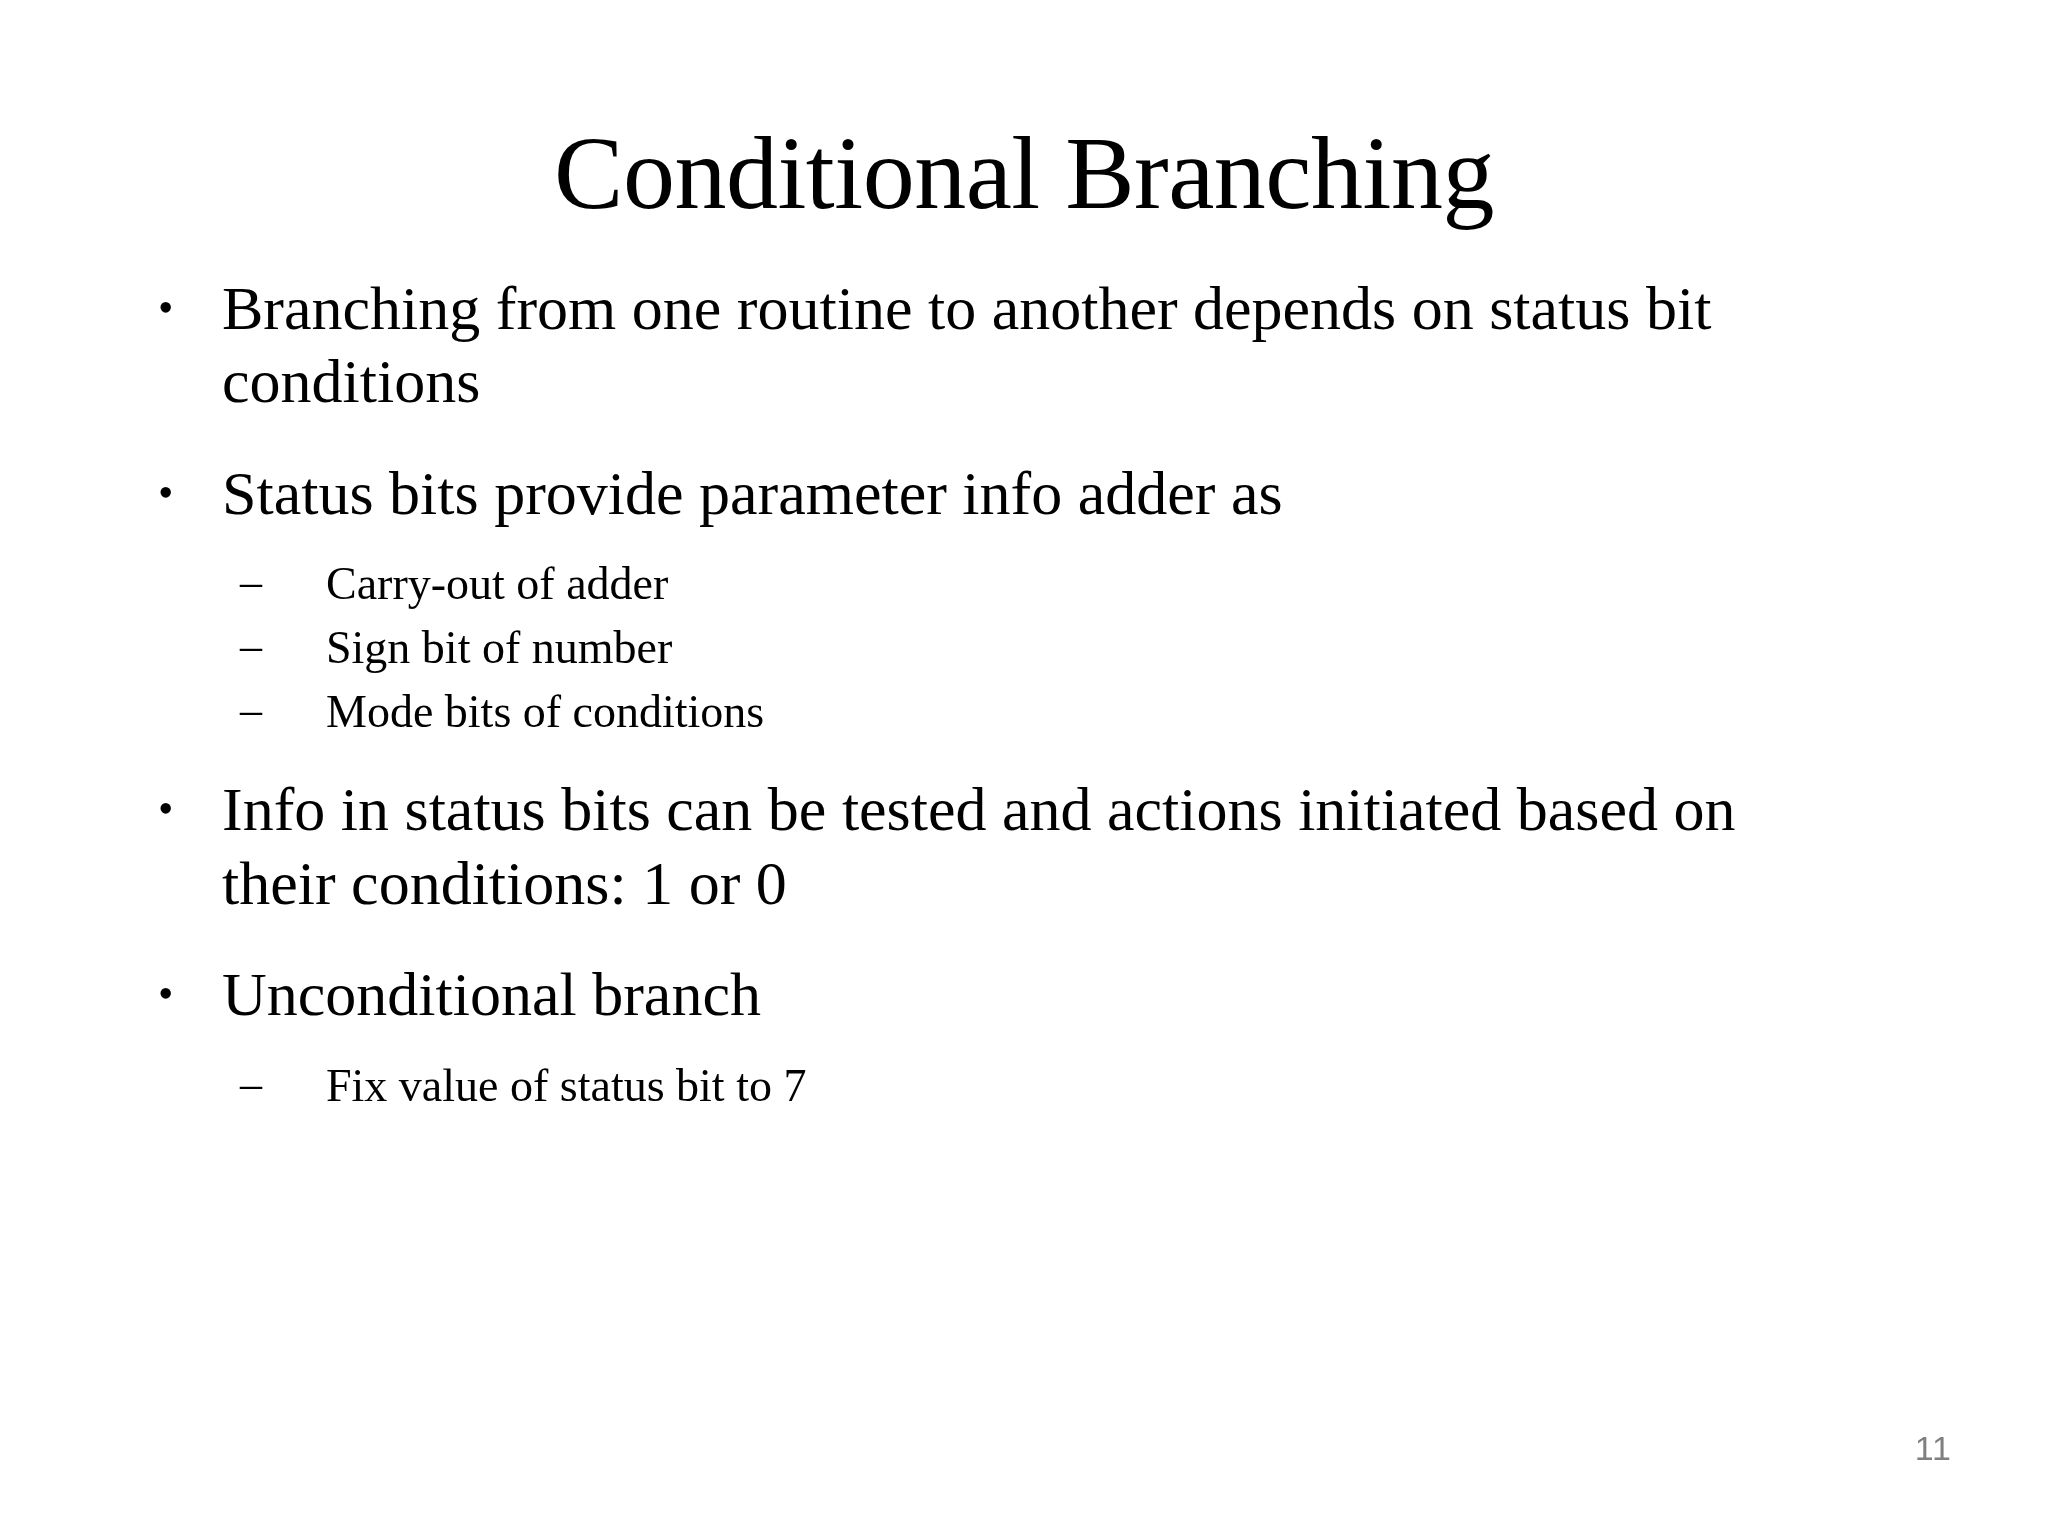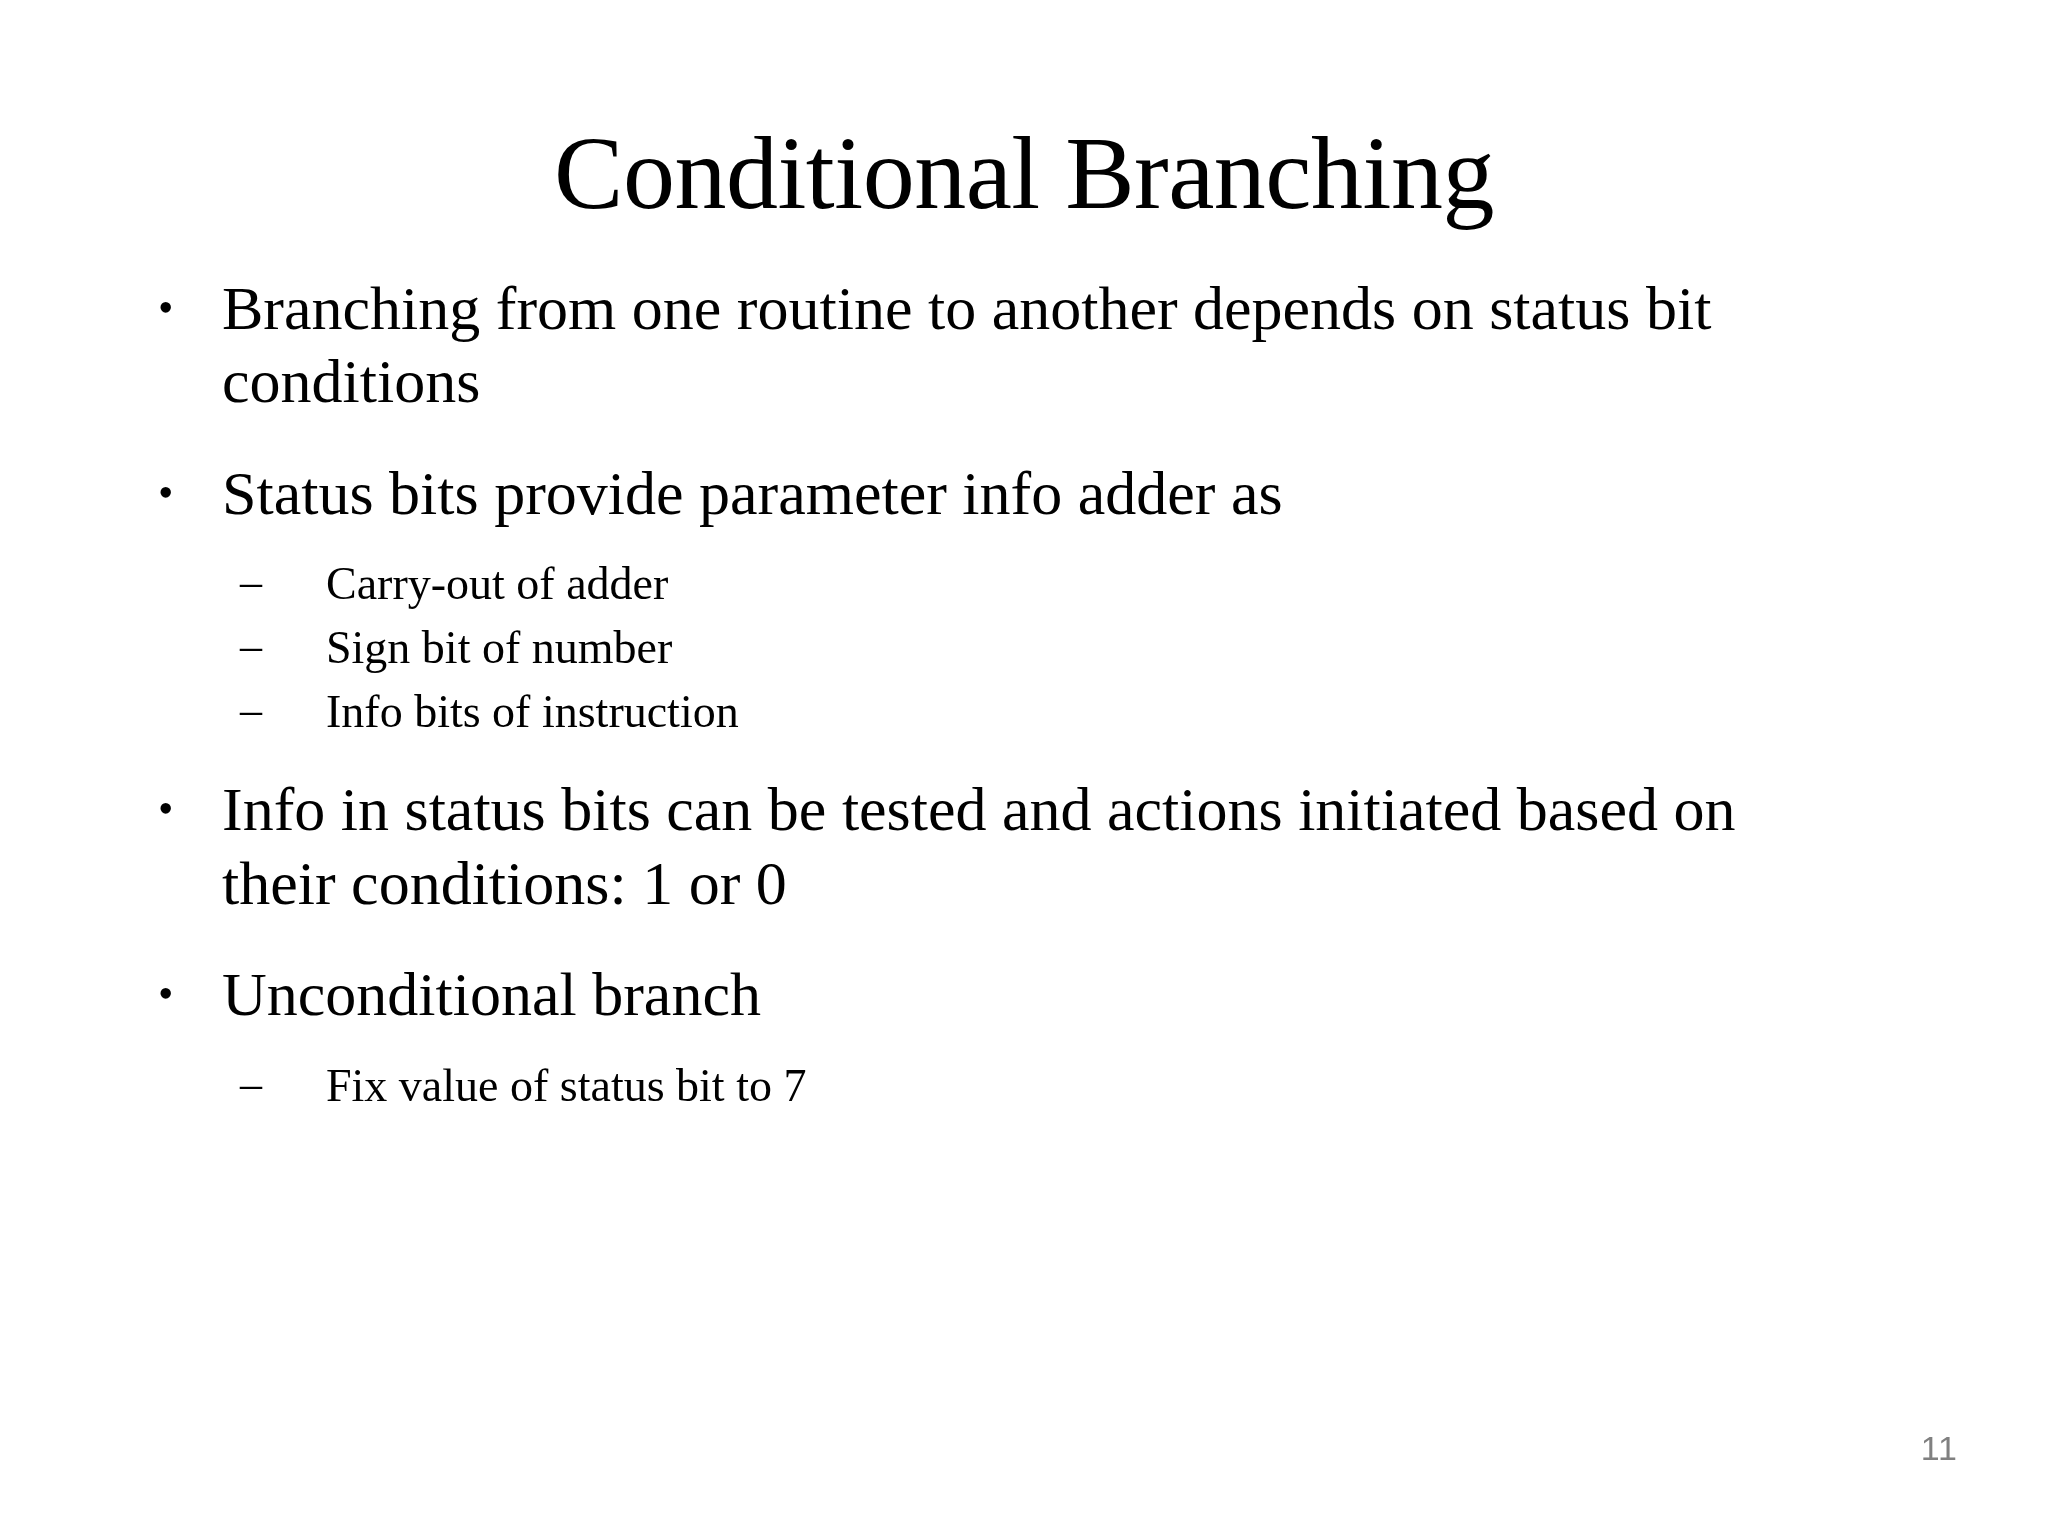--- a/index.html
+++ b/index.html
@@ -93,21 +93,21 @@
     flex: 1 1 auto;
     margin-left: 28px;
   }
 
   .group-gap { height: 26px; }
   .group-gap-sm { height: 14px; }
 
   
   .page-number {
     position: absolute;
-    right: 90px;
+    right: 96px;
     bottom: 40px;
     font-family: "Liberation Sans", "DejaVu Sans", sans-serif;
     font-size: 34px;
     color: #808080;
     letter-spacing: 1px;
   }
 </style>
 </head>
 <body>
 
@@ -136,21 +136,21 @@
       <span class="content">Carry-out of adder</span>
     </div>
 
     <div class="bullet-row lvl2">
       <span class="marker">–</span>
       <span class="content">Sign bit of number</span>
     </div>
 
     <div class="bullet-row lvl2">
       <span class="marker">–</span>
-      <span class="content">Info bits of instruction</span>
+      <span class="content">Mode bits of conditions</span>
     </div>
 
     <div class="group-gap"></div>
 
     <div class="bullet-row lvl1">
       <span class="marker">•</span>
       <span class="content">Info in status bits can be tested and actions initiated based on their conditions: 1 or 0</span>
     </div>
 
     <div class="group-gap"></div>

